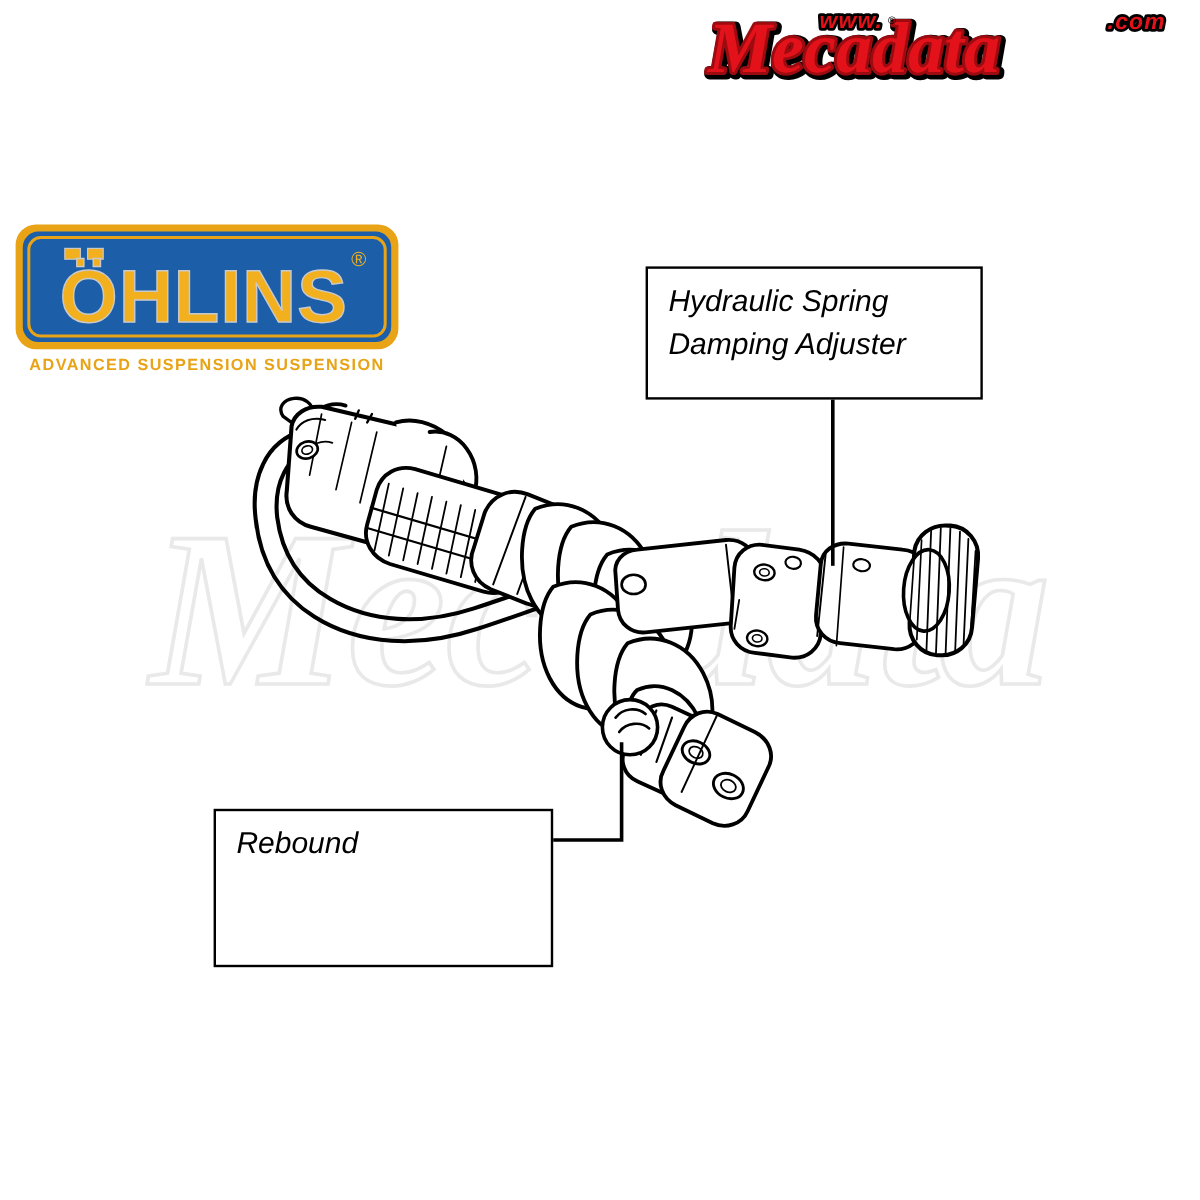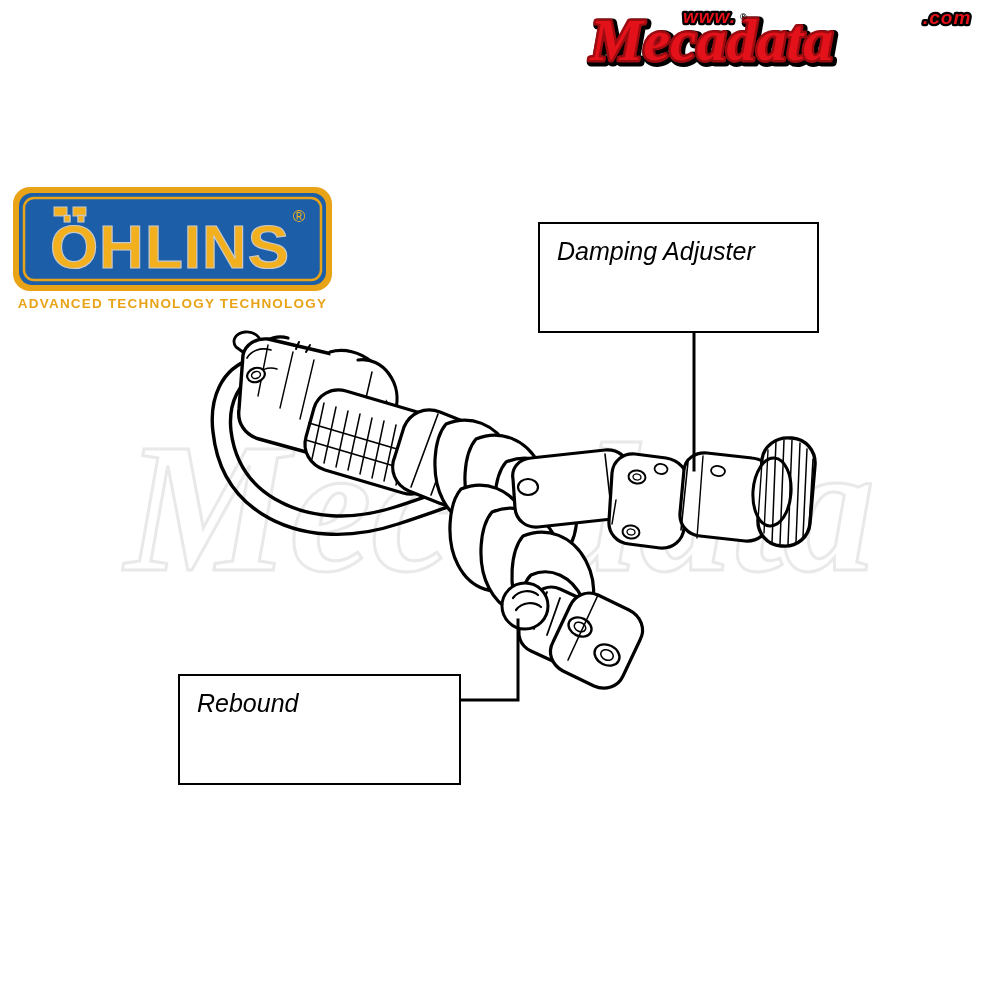--- a/index.html
+++ b/index.html
@@ -91,21 +91,21 @@
   #callout-preload {
     left: 538px;
     top: 222px;
     width: 281px;
     height: 111px;
   }
   #callout-rebound {
     left: 178px;
     top: 674px;
     width: 283px;
-    height: 111px;
+    height: 132px;
   }
   .callout-line {
     display: block;
     white-space: nowrap;
   }
 
   
   #leaders {
     position: absolute;
     left: 0;
@@ -367,36 +367,37 @@
   <svg id="ohlins-plate" viewBox="0 0 325 110" xmlns="http://www.w3.org/2000/svg">
     <rect x="3" y="3" width="319" height="104" rx="17" ry="17" fill="#e8a317"></rect>
     <rect x="9" y="9" width="307" height="92" rx="13" ry="13" fill="#1c5fa8"></rect>
     <rect x="14" y="14" width="297" height="82" rx="10" ry="10" fill="none" stroke="#e8a317" stroke-width="2.5"></rect>
 
     <rect x="44" y="23" width="13" height="9" fill="#f2b01e" stroke="#c8c8c8" stroke-width="1"></rect>
     <rect x="63" y="23" width="13" height="9" fill="#f2b01e" stroke="#c8c8c8" stroke-width="1"></rect>
     <text x="160" y="84" text-anchor="middle" font-family="Liberation Sans, sans-serif" font-size="62" font-weight="bold" letter-spacing="1" fill="#f2b01e" stroke="#c9c9c9" stroke-width="1.2">ÖHLINS</text>
     <text x="289" y="38" text-anchor="middle" font-family="Liberation Sans, sans-serif" font-size="17" fill="#f2b01e">®</text>
   </svg>
-  <div id="ohlins-tagline">ADVANCED  TECHNOLOGY  TECHNOLOGY</div>
+  <div id="ohlins-tagline">ADVANCED  SUSPENSION  SUSPENSION</div>
 </div>
 
 <svg id="brand-logo" viewBox="0 0 420 80" xmlns="http://www.w3.org/2000/svg">
 
   <text x="12" y="62" font-family="Liberation Serif, serif" font-size="60" font-weight="bold" font-style="italic" fill="#000000" stroke="#000000" stroke-width="9" stroke-linejoin="round">Mecadata</text>
   <text x="10" y="60" font-family="Liberation Serif, serif" font-size="60" font-weight="bold" font-style="italic" fill="#9c0b10" stroke="#9c0b10" stroke-width="5" stroke-linejoin="round">Mecadata</text>
   <text x="10" y="60" font-family="Liberation Serif, serif" font-size="60" font-weight="bold" font-style="italic" fill="#e3121a">Mecadata</text>
 
   <text x="103" y="23" font-family="Liberation Sans, sans-serif" font-size="19" font-weight="bold" font-style="italic" fill="#000000" stroke="#000000" stroke-width="4.5" stroke-linejoin="round" letter-spacing="1">www.</text>
   <text x="103" y="23" font-family="Liberation Sans, sans-serif" font-size="19" font-weight="bold" font-style="italic" fill="#e3121a" letter-spacing="1">www.</text>
   <text x="160" y="20" font-family="Liberation Sans, sans-serif" font-size="9" font-weight="bold" fill="#000000">®</text>
 
   <text x="343" y="24" font-family="Liberation Sans, sans-serif" font-size="19" font-weight="bold" font-style="italic" fill="#000000" stroke="#000000" stroke-width="4.5" stroke-linejoin="round" letter-spacing="1">.com</text>
   <text x="343" y="24" font-family="Liberation Sans, sans-serif" font-size="19" font-weight="bold" font-style="italic" fill="#e3121a" letter-spacing="1">.com</text>
 </svg>
 
 <div class="callout" id="callout-preload">
+  <span class="callout-line">Hydraulic Spring</span>
   <span class="callout-line">Damping Adjuster</span>
 </div>
 
 <div class="callout" id="callout-rebound">
   <span class="callout-line">Rebound</span>
 </div>
 
 </body></html>

